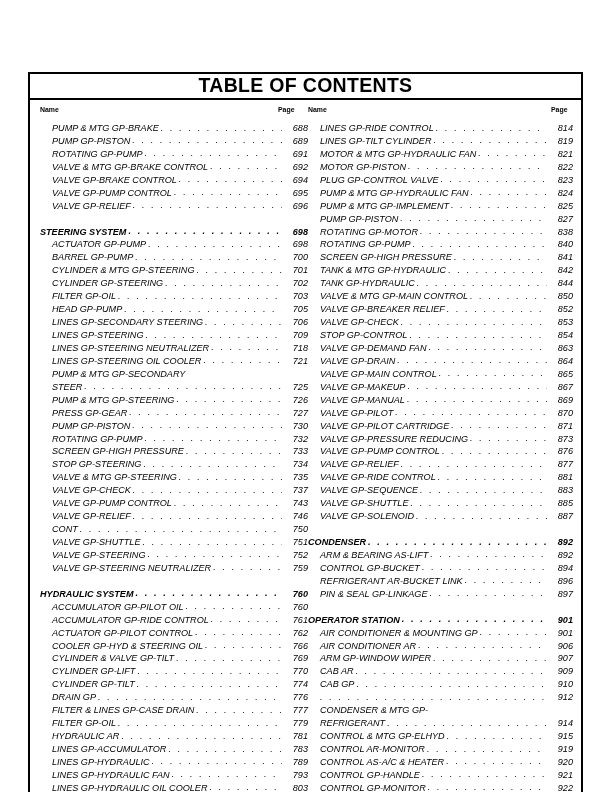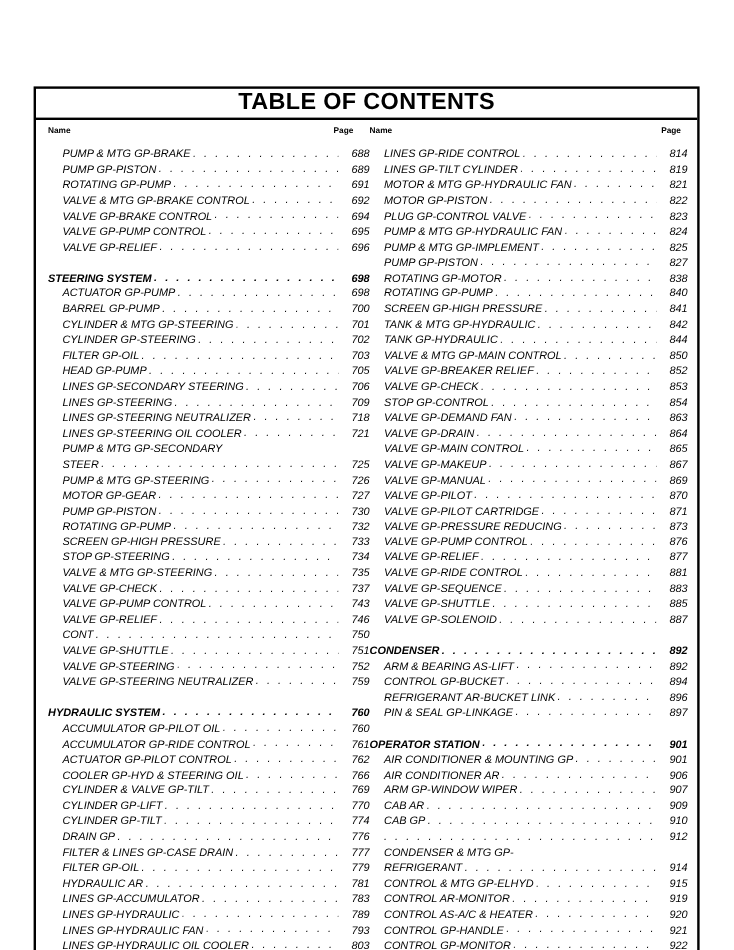--- a/index.html
+++ b/index.html
@@ -286,21 +286,21 @@
             <span class="label">STEER</span>
             <span class="leader">. . . . . . . . . . . . . . . . . . . . . . . . . . . . . . . . . . . . . . . . . . . . . . . . . . . . . . . . . . . . . . . . . . . . . . </span>
             <span class="pageno">725</span>
           </div>
           <div class="row lvl-1">
             <span class="label">PUMP &amp; MTG GP-STEERING</span>
             <span class="leader">. . . . . . . . . . . . . . . . . . . . . . . . . . . . . . . . . . . . . . . . . . . . . . . . . . . . . . . . . . . . . . . . . . . . . . </span>
             <span class="pageno">726</span>
           </div>
           <div class="row lvl-1">
-            <span class="label">MOTOR GP-GEAR</span>
+            <span class="label">PRESS GP-GEAR</span>
             <span class="leader">. . . . . . . . . . . . . . . . . . . . . . . . . . . . . . . . . . . . . . . . . . . . . . . . . . . . . . . . . . . . . . . . . . . . . . </span>
             <span class="pageno">727</span>
           </div>
           <div class="row lvl-1">
             <span class="label">PUMP GP-PISTON</span>
             <span class="leader">. . . . . . . . . . . . . . . . . . . . . . . . . . . . . . . . . . . . . . . . . . . . . . . . . . . . . . . . . . . . . . . . . . . . . . </span>
             <span class="pageno">730</span>
           </div>
           <div class="row lvl-1">
             <span class="label">ROTATING GP-PUMP</span>

